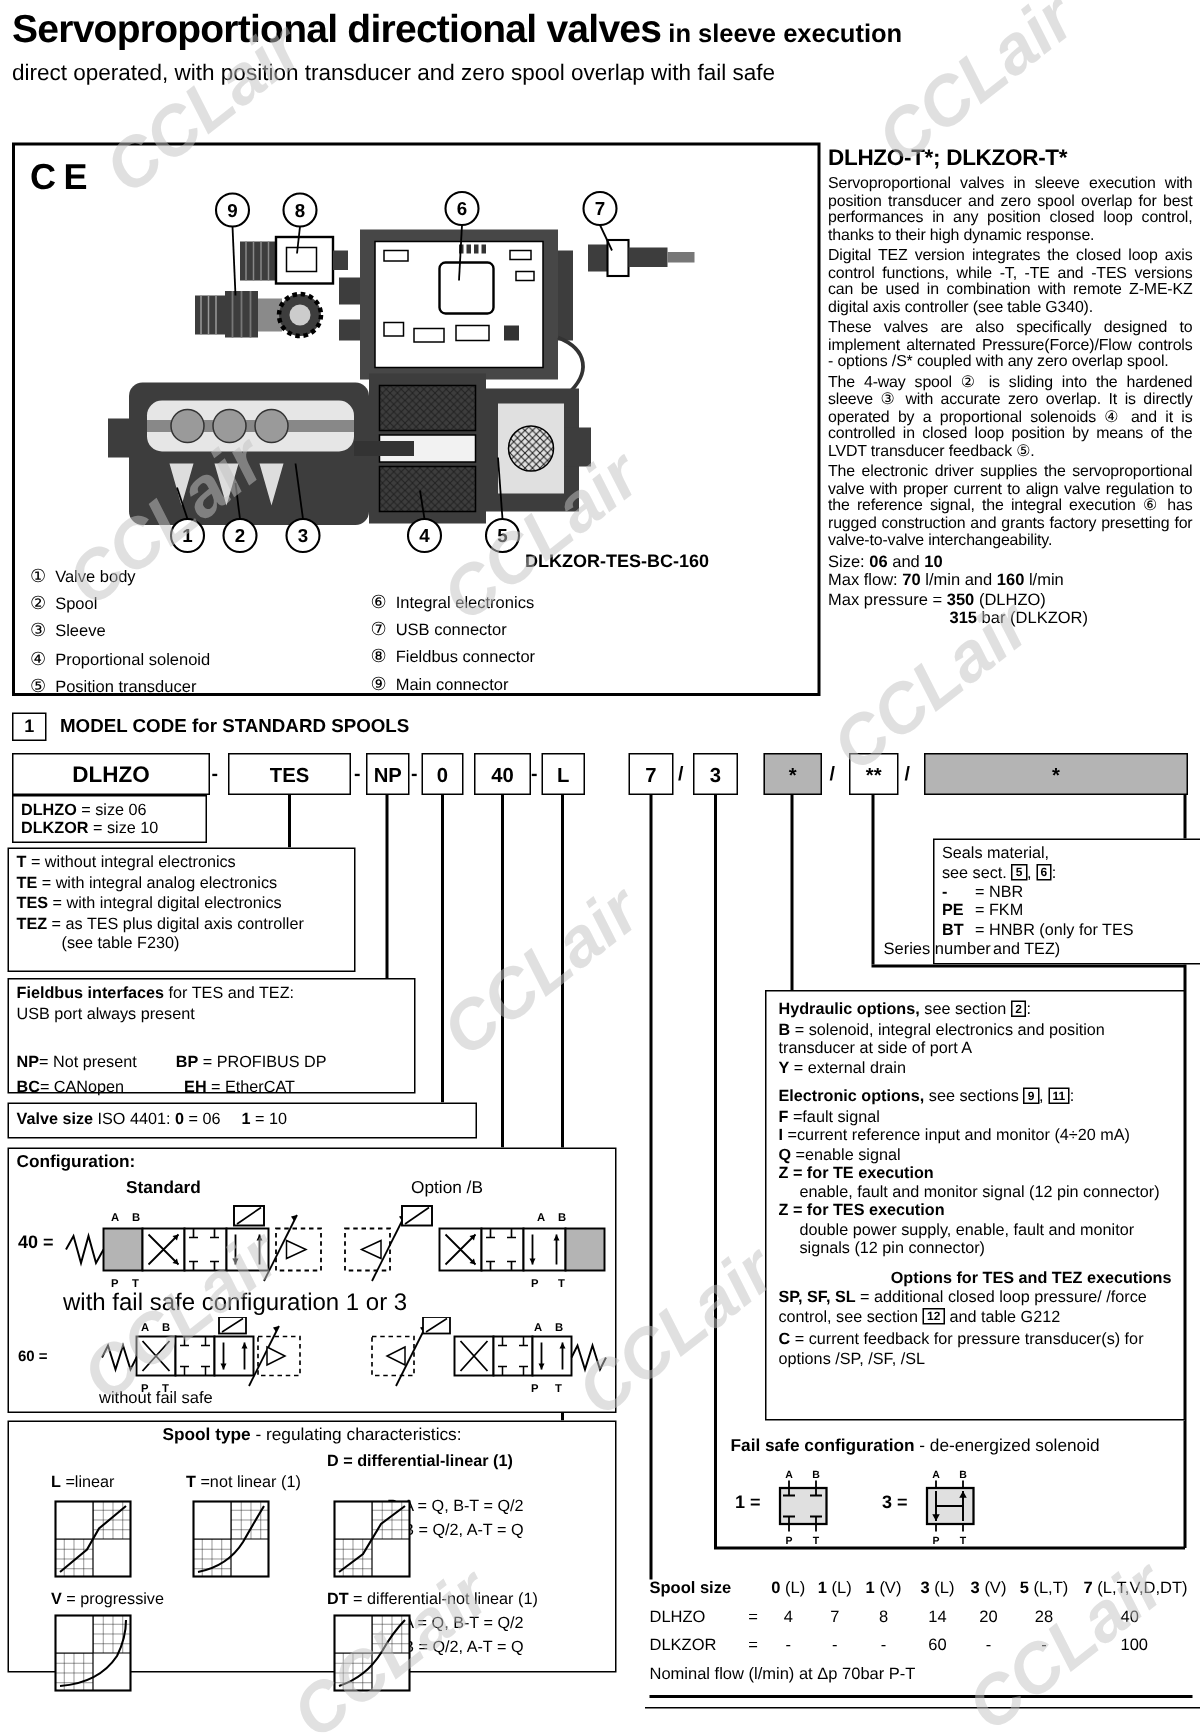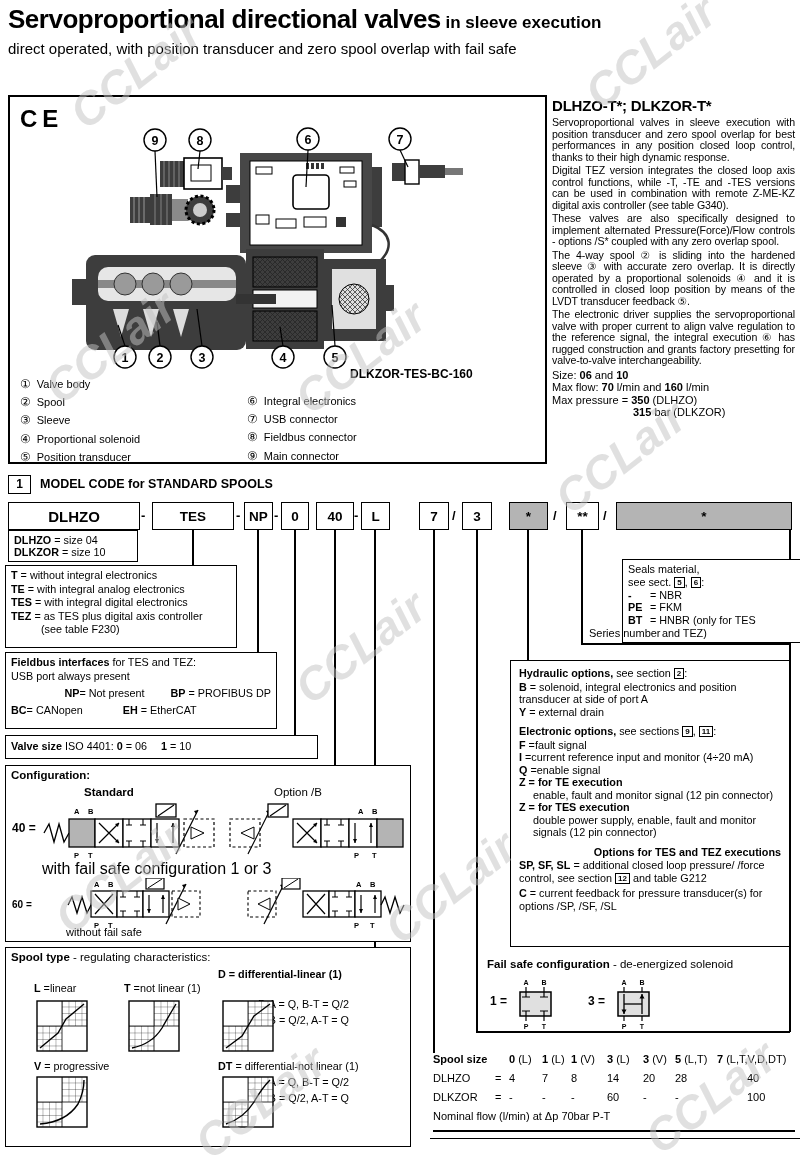--- a/index.html
+++ b/index.html
@@ -40,21 +40,21 @@
         padding:3px 5px;box-sizing:border-box;}
   .nb{white-space:nowrap;}
   .secnum{display:inline-block;border:1px solid #000;font-size:8px;line-height:9px;
           padding:0 2px;vertical-align:1px;font-weight:bold;}
   .opt-item{margin:0;font-size:10.8px;line-height:12.5px;}
   .opt-ind{margin-left:14px;}
   
   .st{position:absolute;left:433px;top:1053px;width:364px;font-size:11px;}
   .strow{display:grid;grid-template-columns:62px 14px 33px 29px 36px 36px 32px 42px 1fr;
          align-items:baseline;margin-bottom:7px;}
-  .strow span{}
+  .strow span{text-align:center;}
   .strow .lab{text-align:left;}
   .watermark{position:absolute;font-size:46px;font-weight:bold;font-style:italic;color:#c3c3c3;
              opacity:.5;transform:rotate(-38deg);pointer-events:none;z-index:5;white-space:nowrap;}
   svg text{font-family:"Liberation Sans",sans-serif;}
 </style>
 </head>
 <body>
 
 <div class="page">
 
@@ -252,36 +252,36 @@
   <div class="vline" style="left:374px;top:530px;height:417px;"></div>
   <div class="vline" style="left:433px;top:530px;height:523px;"></div>
   <div class="vline" style="left:476px;top:530px;height:502px;"></div>
   <div class="vline" style="left:527px;top:530px;height:130px;"></div>
   <div class="vline" style="left:581px;top:530px;height:113px;"></div>
   <div class="vline" style="left:789px;top:530px;height:502px;"></div>
   <div class="hline" style="left:581px;top:643px;width:209px;"></div>
   <div class="hline" style="left:476px;top:1031px;width:314px;"></div>
 
   <div class="dbox" style="left:8px;top:530px;width:130px;height:32px;line-height:12px;">
-    <div class="nb"><span class="b">DLHZO</span><span> = size 04</span></div>
+    <div class="nb"><span class="b">DLHZO</span><span> = size 06</span></div>
     <div class="nb"><span class="b">DLKZOR</span><span> = size 10</span></div>
   </div>
 
   <div class="dbox" style="left:5px;top:565px;width:232px;height:83px;">
     <div class="nb"><span class="b">T</span><span> = without integral electronics</span></div>
     <div class="nb"><span class="b">TE</span><span> = with integral analog electronics</span></div>
     <div class="nb"><span class="b">TES</span><span> = with integral digital electronics</span></div>
     <div class="nb"><span class="b">TEZ</span><span> = as TES plus digital axis controller</span></div>
     <div class="nb" style="margin-left:30px;"><span>(see table F230)</span></div>
   </div>
 
   <div class="dbox" style="left:5px;top:652px;width:272px;height:77px;">
     <div class="nb"><span class="b">Fieldbus interfaces</span><span> for TES and TEZ:</span></div>
     <div class="nb">USB port always present</div>
-    <div class="nb" style="margin-top:4px;text-align:right;"><span class="b">NP</span><span>= Not present</span><span style="display:inline-block;width:26px;"></span><span class="b">BP</span><span> = PROFIBUS DP</span></div>
+    <div class="nb" style="margin-top:19px;"><span class="b">NP</span><span>= Not present</span><span style="display:inline-block;width:26px;"></span><span class="b">BP</span><span> = PROFIBUS DP</span></div>
     <div class="nb" style="margin-top:3px;"><span class="b">BC</span><span>= CANopen</span><span style="display:inline-block;width:40px;"></span><span class="b">EH</span><span> = EtherCAT</span></div>
   </div>
 
   <div class="dbox nb" style="left:5px;top:735px;width:313px;height:24px;line-height:15px;">
     <span class="b">Valve size</span><span> ISO 4401: </span><span class="b">0</span><span> = 06</span><span style="display:inline-block;width:14px;"></span><span class="b">1</span><span> = 10</span>
   </div>
 
   <div class="dbox" style="left:5px;top:765px;width:406px;height:177px;">
     <div class="b" style="font-size:11.5px;">Configuration:</div>
     <div class="b abs" style="left:78px;top:20px;font-size:11.5px;">Standard</div>
@@ -369,21 +369,21 @@
       <path d="M89,13 v6 M86,19 h6 M103,13 v6 M100,19 h6 M89,39 v-6 M86,33 h6 M103,39 v-6 M100,33 h6" stroke="#000" stroke-width="1"></path>
       <path d="M115,17 v18 M129,35 v-18" stroke="#000" stroke-width="1.2"></path>
       <path d="M115,35 l-2,-4 4,0 z M129,17 l-2,4 4,0 z" fill="#000"></path>
       <path d="M135,27 l4,-8 5,16 5,-16 5,16 4,-8" stroke="#000" fill="none" stroke-width="1.3"></path>
       <text x="108" y="50" font-size="7.5" font-weight="bold">P</text>
       <text x="124" y="50" font-size="7.5" font-weight="bold">T</text>
     </svg>
     <div class="abs" style="left:60px;top:164px;font-size:11px;margin-top:-4px;">without fail safe</div>
   </div>
 
-  <div class="dbox" style="left:5px;top:947px;width:406px;height:200px;">
+  <div class="dbox" style="left:5px;top:947px;width:406px;height:168px;text-align:center;">
     <div><span class="b" style="font-size:11.5px;">Spool type</span><span style="font-size:11.5px;"> - regulating characteristics:</span></div>
 
     <div class="abs nb" style="left:28px;top:34px;"><span class="b">L</span><span> =linear</span></div>
     <div class="abs nb" style="left:118px;top:34px;"><span class="b">T</span><span> =not linear (1)</span></div>
     <div class="abs nb" style="left:212px;top:20px;"><span class="b">D</span><span class="b"> = differential-linear (1)</span></div>
     <div class="abs nb" style="left:252px;top:50px;font-size:10.8px;">P-A = Q,   B-T = Q/2</div>
     <div class="abs nb" style="left:252px;top:66px;font-size:10.8px;">P-B = Q/2, A-T = Q</div>
 
     <svg class="abs" style="left:30px;top:52px;" width="52" height="52" viewBox="0 0 52 52">
       <defs>

